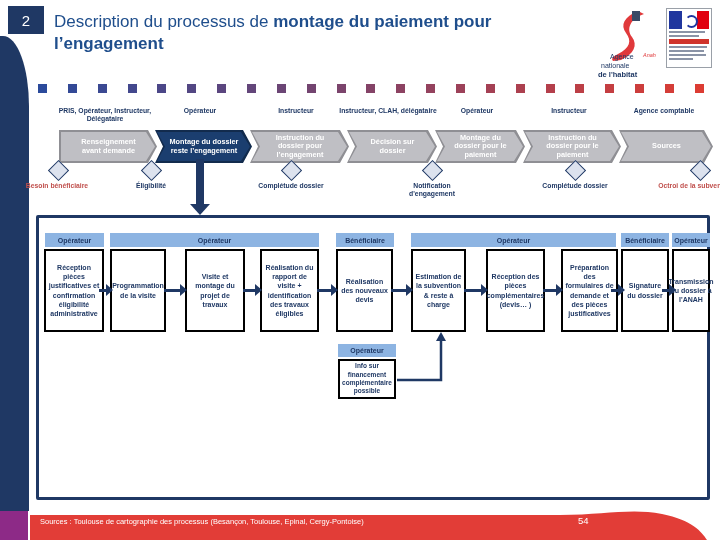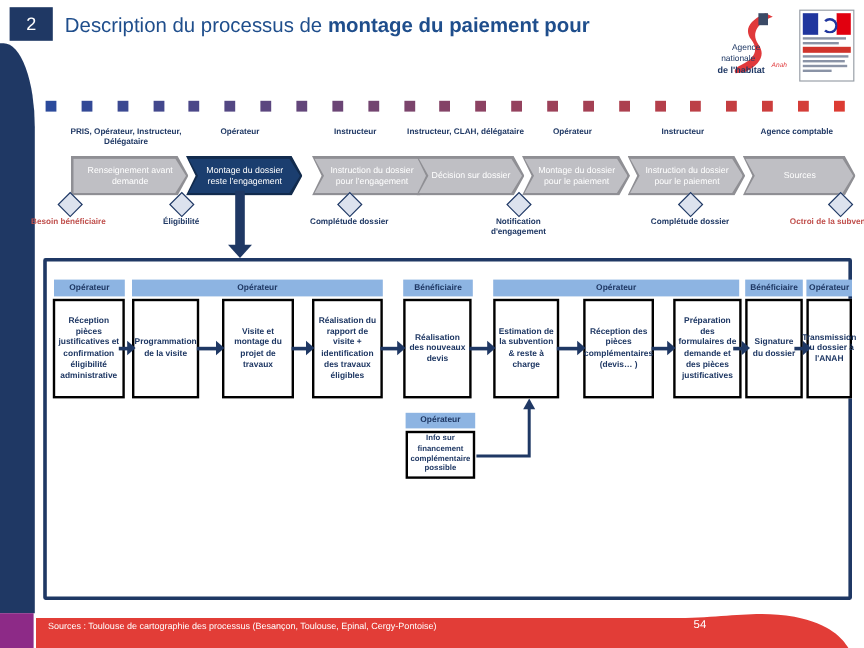--- a/index.html
+++ b/index.html
@@ -16,21 +16,21 @@
   .title{left:54px;top:11px;width:540px;color:#1F4E8C;font-size:17px;line-height:1.28;}
   .title b{font-weight:bold;}
 
   
   .divider{left:38px;top:84px;width:666px;height:9px;display:flex;justify-content:space-between;}
   .divider .sq{width:9px;height:9px;display:inline-block;}
 
   
   .anah-logo{left:596px;top:8px;width:66px;height:64px;}
   .anah-square{left:36px;top:3px;width:8px;height:10px;background:#3a4a66;}
-  .anah-text{left:0;top:28px;width:54px;color:#1F3864;font-size:7px;line-height:1.3;}
+  .anah-text{left:0;top:44px;width:54px;color:#1F3864;font-size:7px;line-height:1.3;}
   .anah-text .l1{margin-left:14px;display:block;}
   .anah-text .l2{margin-left:5px;display:block;}
   .anah-text .l3{margin-left:2px;display:block;font-weight:bold;font-size:7.5px;}
   .anah-brand{left:47px;top:44px;color:#E0393B;font-size:5.5px;font-style:italic;}
   .marianne{left:666px;top:8px;width:46px;height:60px;border:1px solid #9aa0a8;background:#fff;padding:2px;box-sizing:border-box;}
   .flag{display:flex;height:18px;width:100%;}
   .flag .b{flex:1;background:#20369E;}
   .flag .w{flex:1.2;background:#fff;position:relative;}
   .flag .w::after{content:'';position:absolute;left:3px;top:4px;width:9px;height:9px;
                   border-radius:50%;border:2px solid #20369E;border-left-color:transparent;}
@@ -39,21 +39,21 @@
   .mbars .t{height:2px;background:#8a93a6;}
   .mbars .red{height:5px;background:#D0342C;}
 
   
   .actor{transform:translateX(-50%);text-align:center;font-size:6.8px;font-weight:bold;
          color:#1F3864;line-height:1.25;width:100px;top:107px;}
   .chev{top:130px;height:33px;}
   .chev .bg{position:absolute;inset:0;background:var(--edge);clip-path:var(--shape);}
   .chev .fill{position:absolute;inset:2px;background:var(--fill);clip-path:var(--shape);}
   .chev .txt{position:absolute;inset:0;display:flex;align-items:center;justify-content:center;
-             text-align:center;color:#fff;font-weight:normal;font-size:7.3px;line-height:1.15;
+             text-align:center;color:#fff;font-weight:bold;font-size:7.3px;line-height:1.15;
              padding:0 11px 0 12px;box-sizing:border-box;}
   .chev.mid{--shape:polygon(0 0, calc(100% - 9px) 0, 100% 50%, calc(100% - 9px) 100%, 0 100%, 8px 50%);}
   .chev.first{--shape:polygon(0 0, calc(100% - 9px) 0, 100% 50%, calc(100% - 9px) 100%, 0 100%);}
   .chev.gray{--fill:#BFBFC4;--edge:#8F8F94;}
   .chev.navy{--fill:#1B3E6F;--edge:#122B4D;}
   .dia{width:13px;height:13px;transform:rotate(45deg);background:#DCE2EE;border:1.5px solid #1F3864;top:163px;}
   .mst{transform:translateX(-50%);text-align:center;font-size:6.8px;font-weight:bold;line-height:1.25;width:84px;top:182px;}
   .mst.navy{color:#1F3864;}
   .mst.red{color:#C0504D;}
   .varrow{left:196px;top:159px;width:8px;height:46px;background:#1F3864;}
@@ -87,20 +87,21 @@
 <body>
 
 <div class="abs left-band"></div>
 <div class="abs purple-corner"></div>
 <div class="abs slide-num">
   <span>2</span>
 </div>
 
 <div class="abs title">
   <span>Description du processus de </span><b>montage du paiement pour</b><br>
+  <b>l’engagement</b>
 </div>
 
 <div class="abs anah-logo">
   <svg class="abs" style="left:8px;top:2px;" width="44" height="52" viewBox="0 0 44 52">
     <path d="M34,1 C20,7 16,15 22,23 C28,31 26,38 14,44 C9,46.5 7,48.5 9,51 L17,50 C30,44 34,35 28,27 C22,19 26,9 40,4 Z" fill="#E0393B"></path>
   </svg>
   <div class="abs anah-square"></div>
   <div class="abs anah-text">
     <span class="l1">Agence</span>
     <span class="l2">nationale</span>
@@ -163,21 +164,21 @@
 <div class="abs chev first gray" style="left:59px;width:98px;">
   <div class="bg"></div>
     <div class="fill"></div>
   <div class="txt">Renseignement avant demande</div>
 </div>
 <div class="abs chev mid navy" style="left:155px;width:97px;">
   <div class="bg"></div>
     <div class="fill"></div>
   <div class="txt">Montage du dossier reste l’engagement</div>
 </div>
-<div class="abs chev mid gray" style="left:260px;width:99px;">
+<div class="abs chev mid gray" style="left:250px;width:99px;">
   <div class="bg"></div>
     <div class="fill"></div>
   <div class="txt">Instruction du dossier pour l’engagement</div>
 </div>
 <div class="abs chev mid gray" style="left:347px;width:90px;">
   <div class="bg"></div>
     <div class="fill"></div>
   <div class="txt">Décision sur dossier</div>
 </div>
 <div class="abs chev mid gray" style="left:435px;width:90px;">

